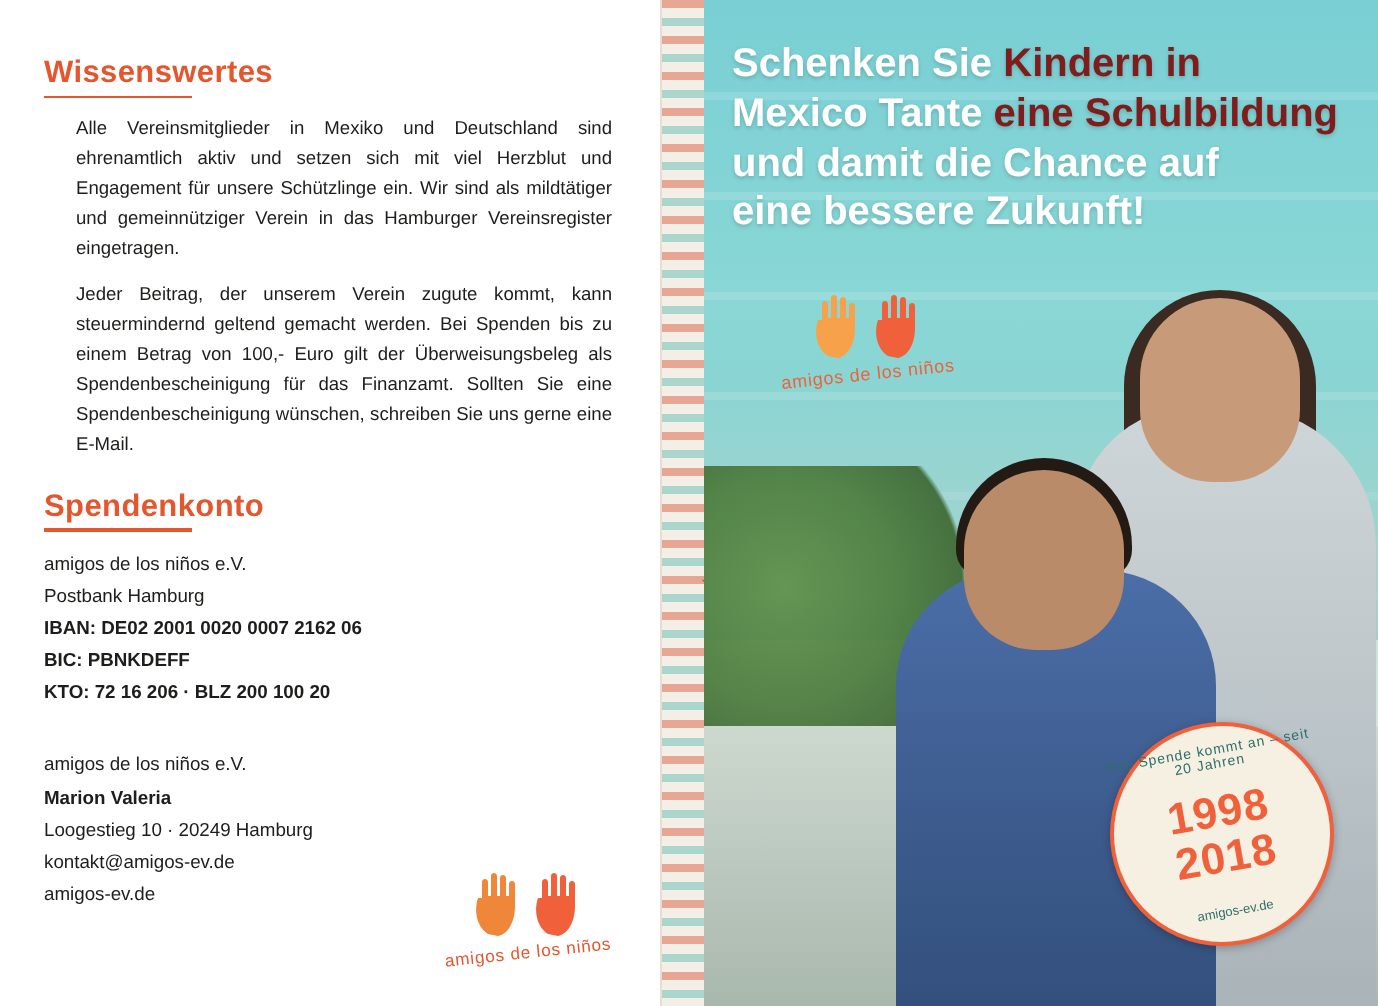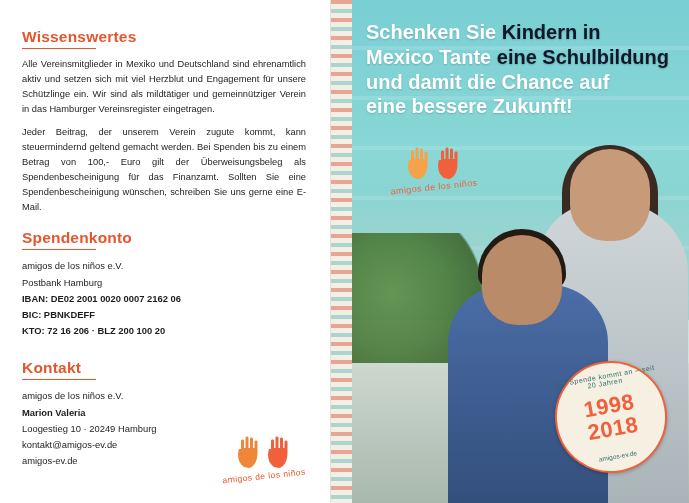--- a/index.html
+++ b/index.html
@@ -50,21 +50,21 @@
     position: absolute;
     left: 0; bottom: -1px;
     width: 74px; height: 1.5px;
     background: #e4572e;
   }
   .body-text {
     color: #1d1d1b;
     font-size: 9.3px;
     line-height: 1.62;
     text-align: justify;
-    margin: 0 0 8px 0;
+    margin: 0 0 8px 16px;
   }
 
   .acct-line {
     color: #1d1d1b;
     font-size: 9.4px;
     line-height: 1.72;
     margin: 0;
   }
   .acct-line.bold { font-weight: bold; }
 
@@ -181,21 +181,21 @@
     position: absolute;
     left: 14px; top: 20px;
     width: 312px;
     font-size: 20px;
     line-height: 1.24;
     font-weight: bold;
     color: #ffffff;
     text-shadow: 0 1px 2px rgba(0,0,0,.18);
     font-family: "Liberation Sans", sans-serif;
   }
-  .headline .hl-orange { color: #0f172a; }
+  .headline .hl-orange { color: #7f1d1d; }
 
   
   .photo-logo {
     position: absolute;
     left: 22px; top: 140px;
     width: 120px;
     text-align: center;
   }
   .photo-logo .logo-caption {
     color: #f0603a;
@@ -293,21 +293,20 @@
     <div class="sect" style="margin-top:2px;">
       <h2 class="sect-title ul">Spendenkonto</h2>
       <p class="acct-line">amigos de los niños e.V.</p>
       <p class="acct-line">Postbank Hamburg</p>
       <p class="acct-line bold">IBAN: DE02 2001 0020 0007 2162 06</p>
       <p class="acct-line bold">BIC:   PBNKDEFF</p>
       <p class="acct-line bold">KTO:  72 16 206  ·  BLZ 200 100 20</p>
     </div>
 
     <div class="sect" style="margin-top:20px;">
-      <h2 class="sect-title ul">Kontakt</h2>
       <p class="contact-line">amigos de los niños e.V.</p>
       <p class="contact-line bold">Marion Valeria</p>
       <p class="contact-line">Loogestieg 10 · 20249 Hamburg</p>
       <p class="contact-line">kontakt@amigos-ev.de</p>
       <p class="contact-line">amigos-ev.de</p>
     </div>
 
     <div class="logo-block">
       <div class="logo-hands">
         <svg width="60" height="40" viewBox="0 0 60 40" aria-hidden="true">

